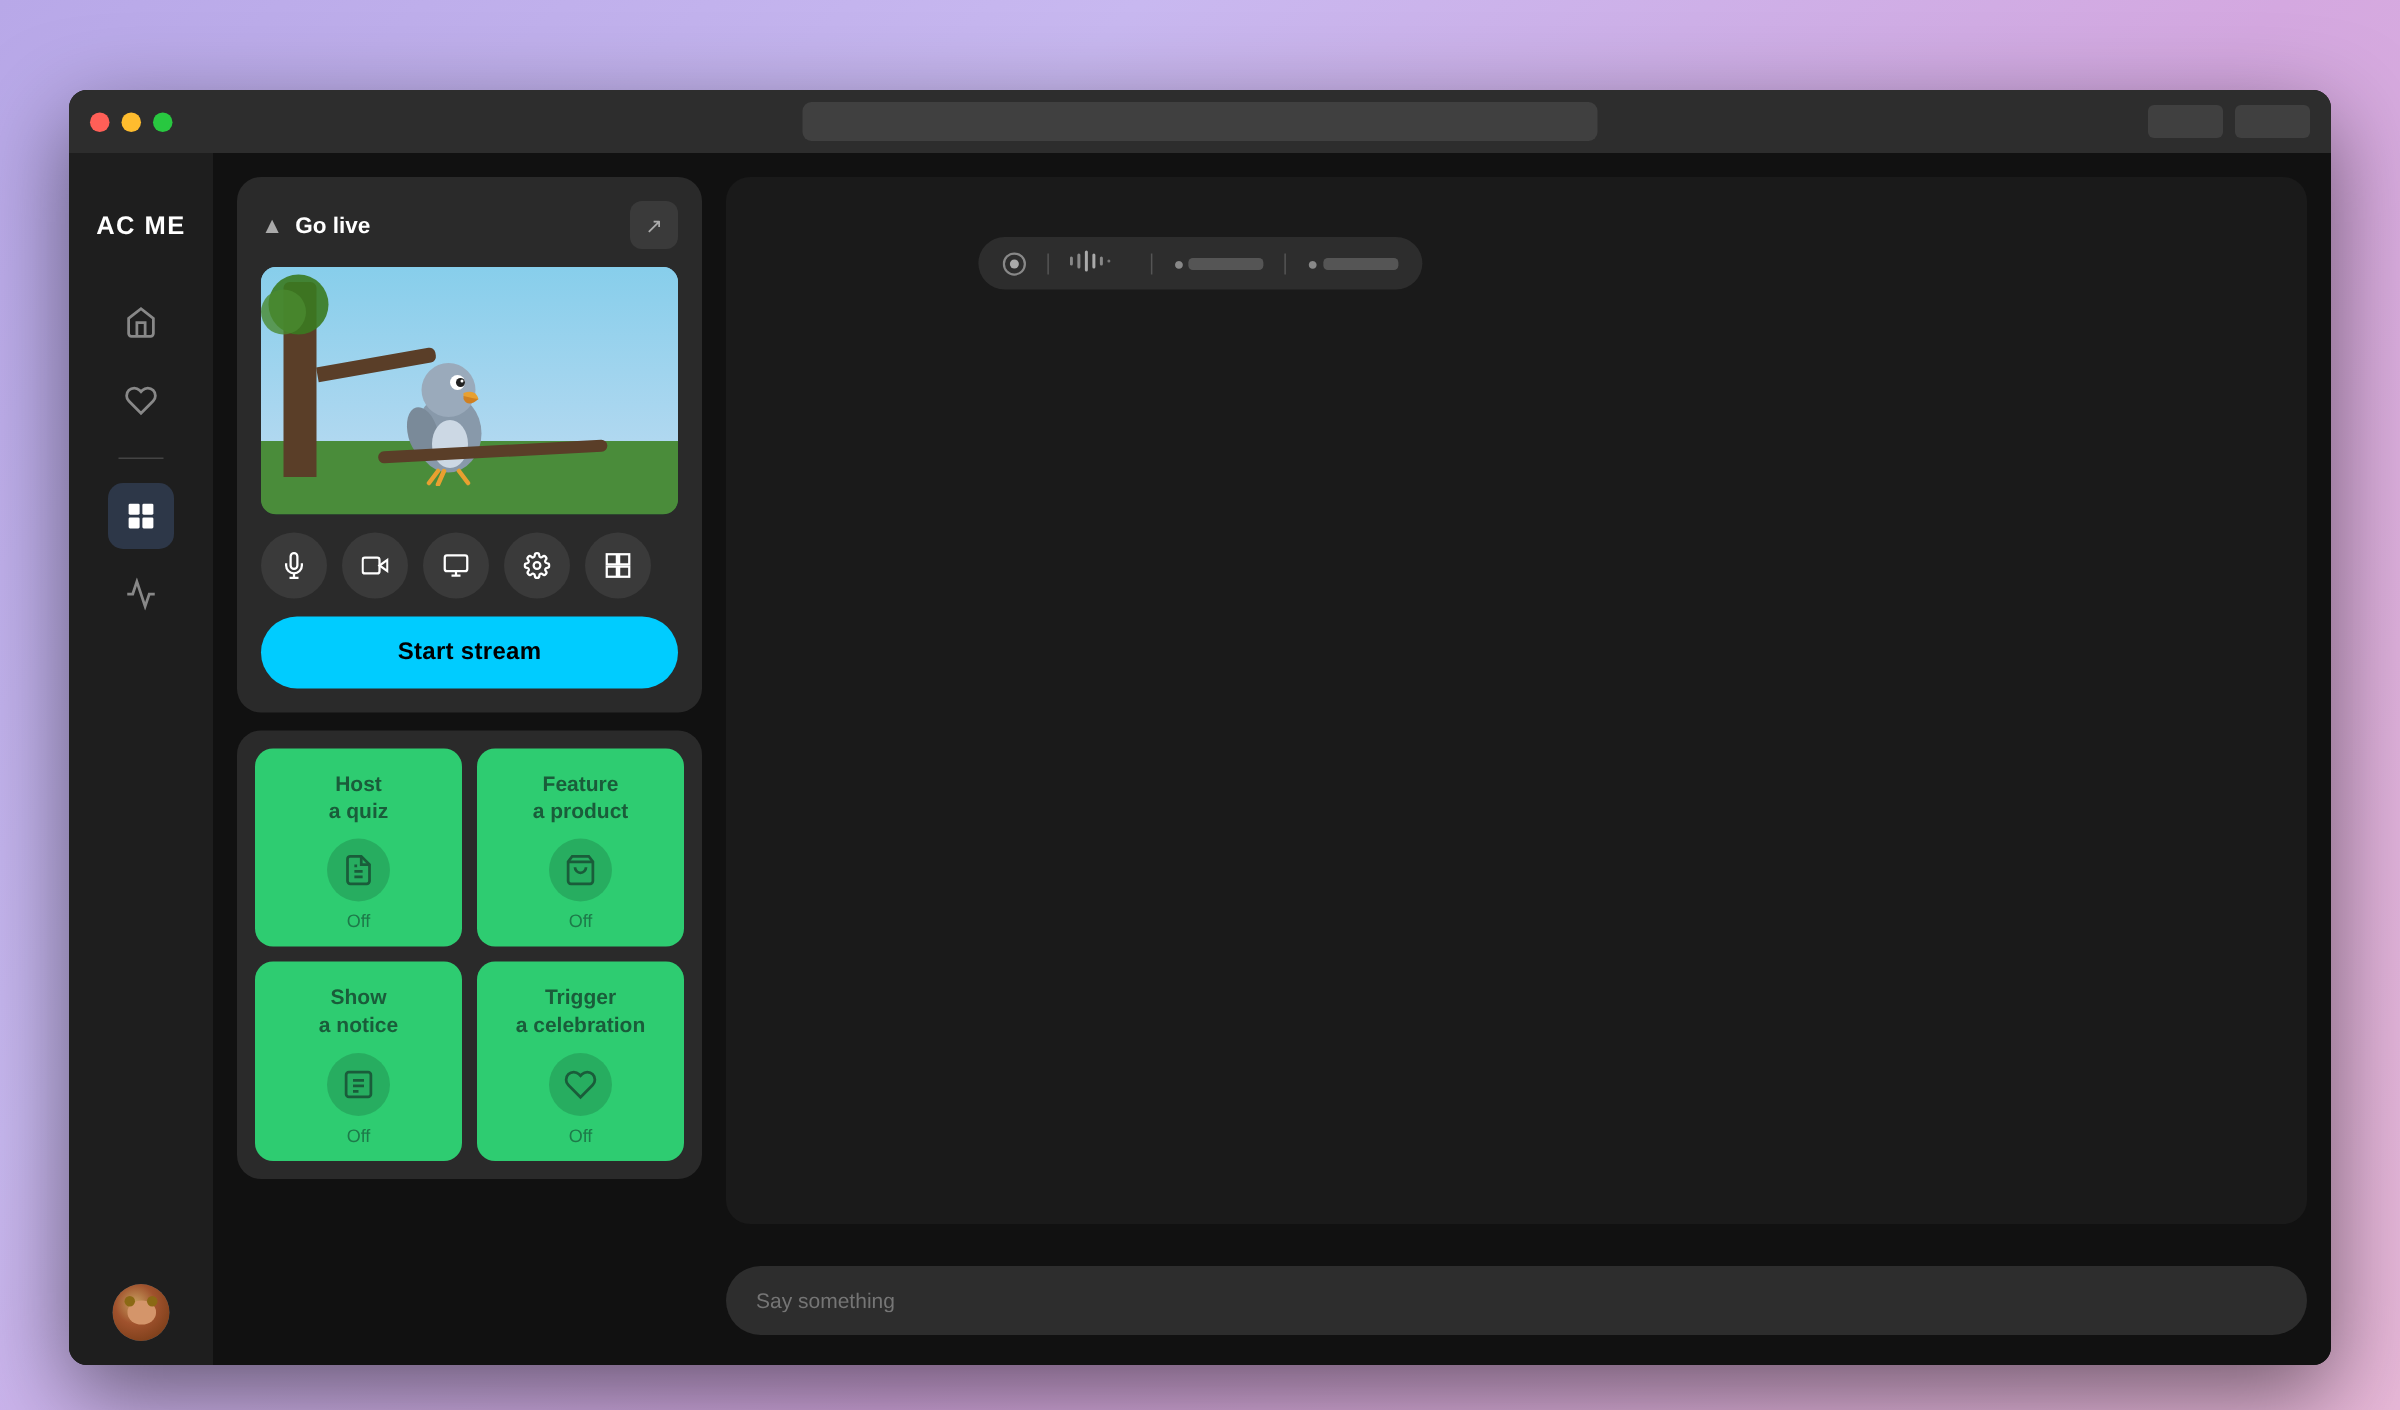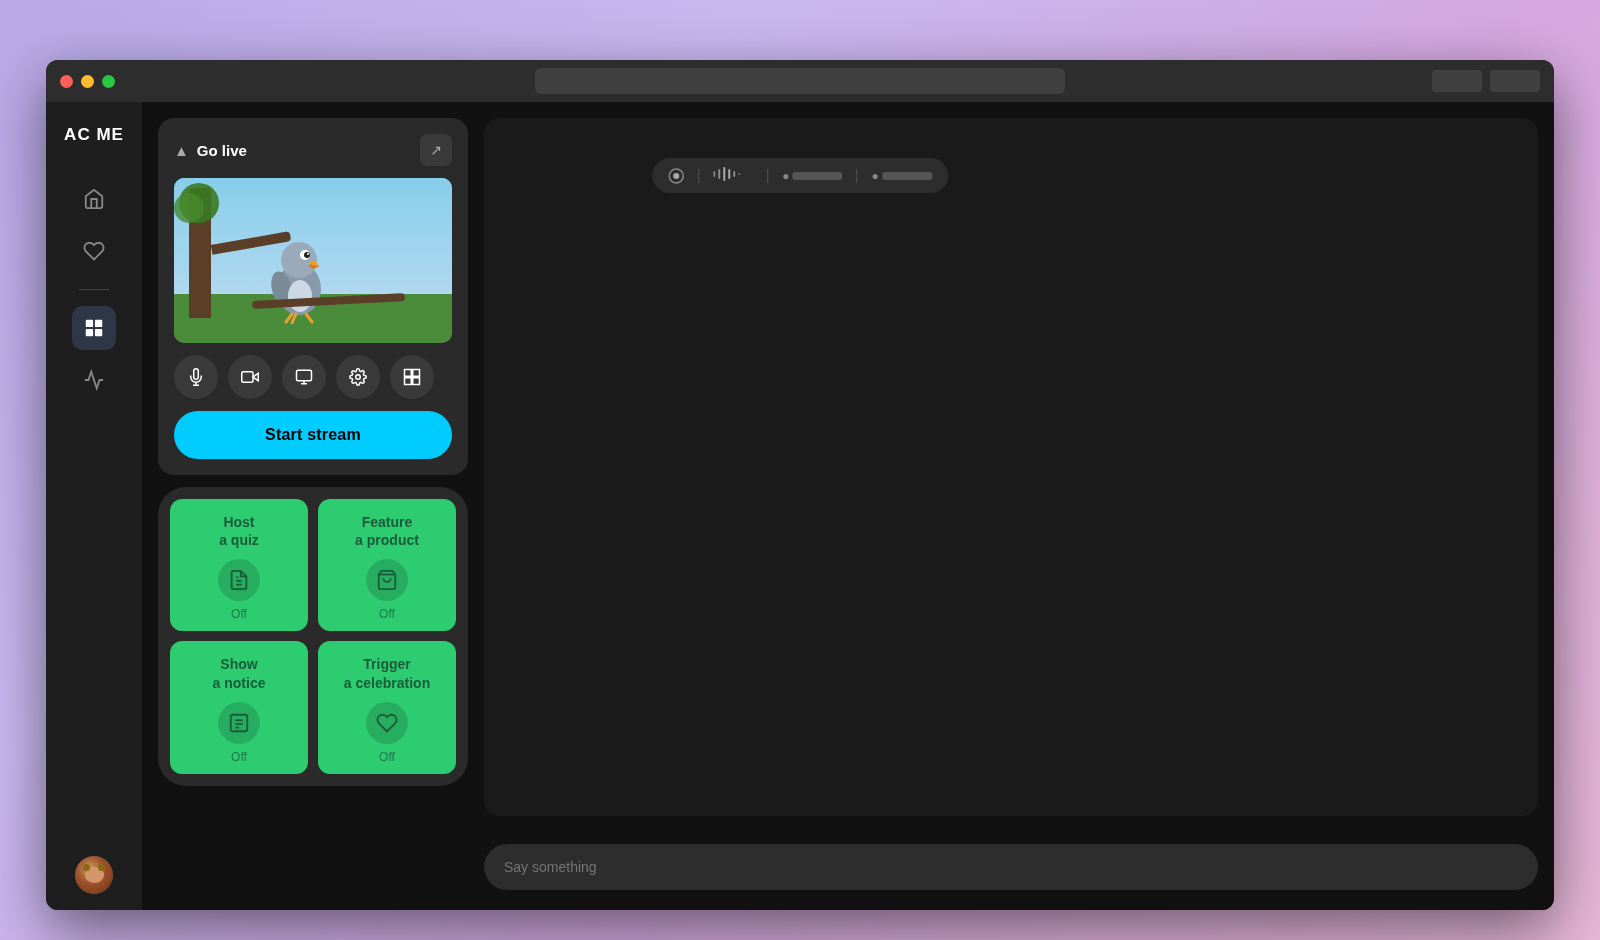--- a/index.html
+++ b/index.html
@@ -270,21 +270,21 @@
       color: #000;
       font-size: 16px;
       font-weight: 700;
       cursor: pointer;
       letter-spacing: 0.2px;
     }
 
     
     .action-cards {
       background: #2a2a2a;
-      border-radius: 28px;
+      border-radius: 16px;
       padding: 12px;
       display: grid;
       grid-template-columns: 1fr 1fr;
       gap: 10px;
     }
 
     .action-card {
       background: #2ecc71;
       border-radius: 12px;
       padding: 14px 12px 10px;
@@ -429,21 +429,21 @@
       <span style="display:flex;align-items:center;gap:3px;">
         <span style="color:#888;font-size:12px;">●</span>
         <span style="background:#555;border-radius:3px;height:8px;width:50px;display:inline-block;"></span>
       </span>
     </div>
   </div>
 
   <div class="app-content">
 
     <div class="sidebar">
-      <div class="logo" style="color:white;font-size:17px;font-weight:900;letter-spacing:1px;margin-top:8px;">AC
+      <div class="logo" style="color:white;font-size:17px;font-weight:900;letter-spacing:1px;margin-top:24px;">AC
 ME</div>
 
       <div class="sidebar-nav">
 
         <div class="sidebar-item">
           <svg viewBox="0 0 24 24" fill="none" stroke="currentColor" stroke-width="2">
             <path d="M3 9l9-7 9 7v11a2 2 0 0 1-2 2H5a2 2 0 0 1-2-2z"></path>
             <polyline points="9,22 9,12 15,12 15,22"></polyline>
           </svg>
         </div>

